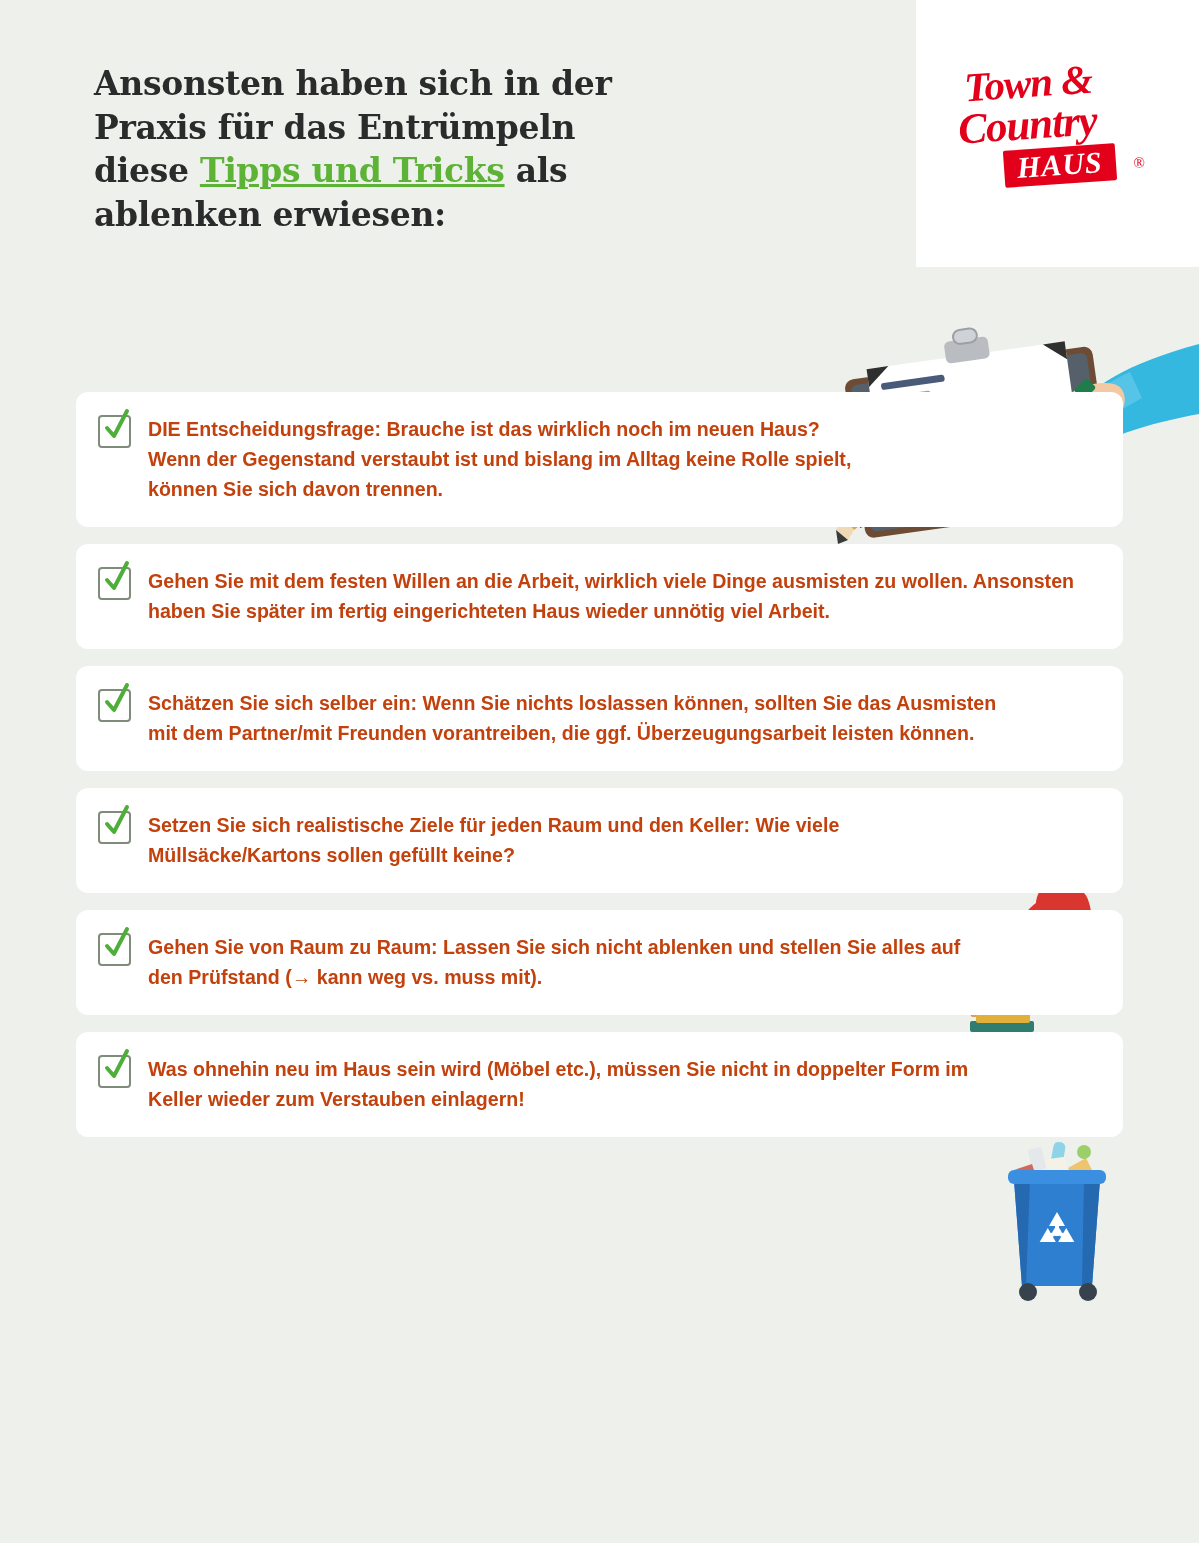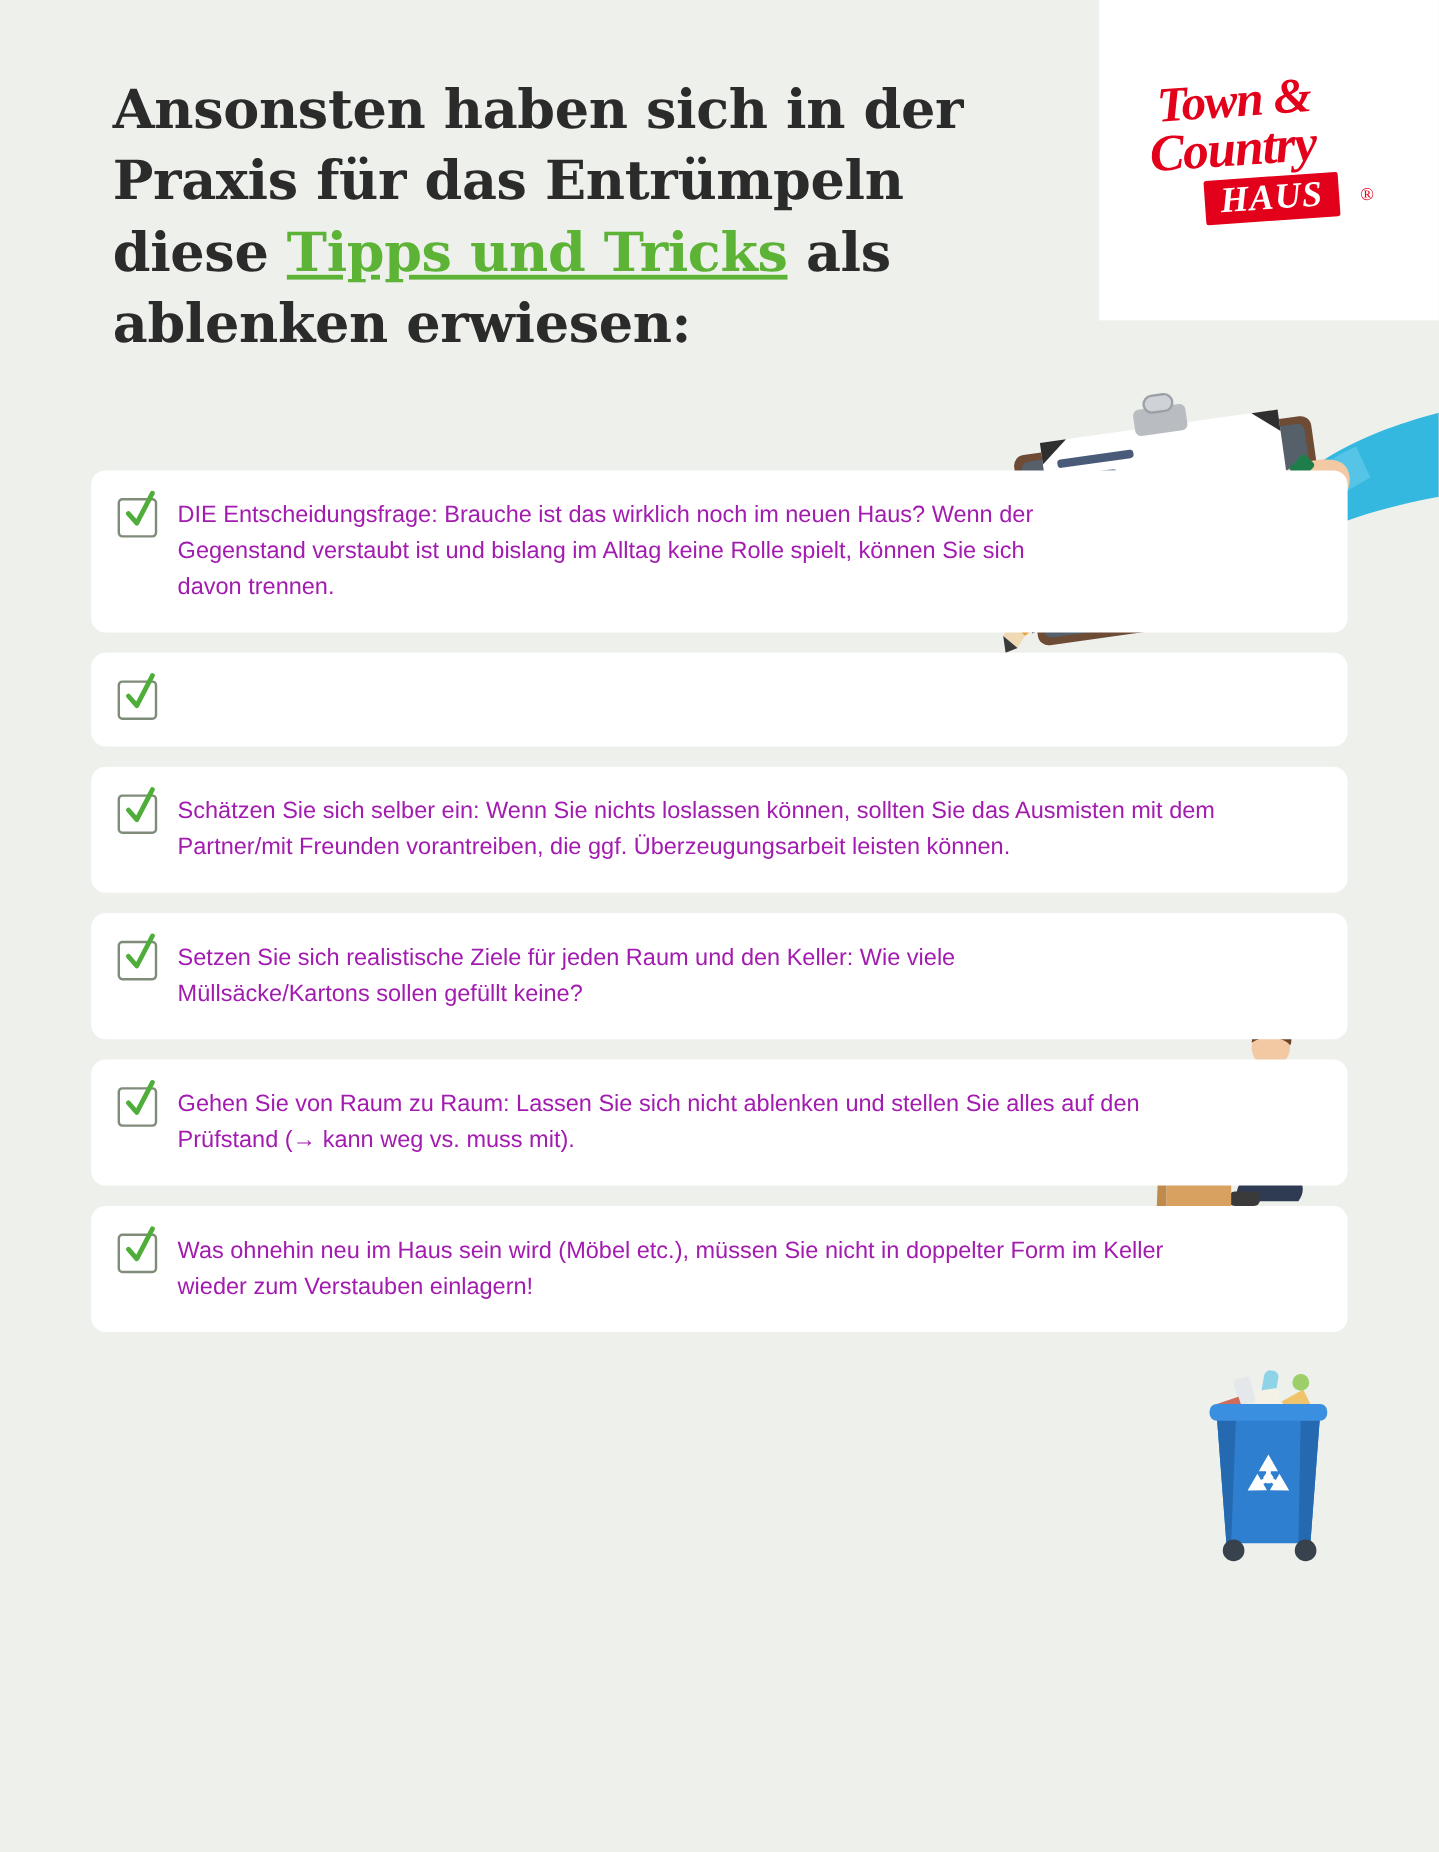--- a/index.html
+++ b/index.html
@@ -82,21 +82,21 @@
   }
 
   
   .headline {
     position: absolute;
     top: 62px;
     left: 94px;
     width: 800px;
     font-family: "DejaVu Serif", serif;
     font-weight: bold;
-    font-size: 45px;
+    font-size: 33px;
     line-height: 1.32;
     color: #2b2b2b;
     letter-spacing: -0.3px;
   }
   .headline .hl-green { color: #5cb335; text-decoration: underline; }
 
   
   .illus { position: absolute; }
 
   
@@ -115,23 +115,23 @@
     background: #ffffff;
     border-radius: 12px;
     display: flex;
     align-items: flex-start;
     padding: 22px 24px 22px 22px;
     margin-bottom: 17px;
     position: relative;
   }
   .card-text {
     font-size: 19.6px;
-    font-weight: normal;
+    font-weight: bold;
     line-height: 1.53;
-    color: #a21caf;
+    color: #c2410c;
     padding-left: 17px;
     padding-top: 1px;
   }
 
   
   .checkbox {
     flex: 0 0 auto;
     width: 33px;
     height: 33px;
     border: 2px solid #7f8c7a;
@@ -305,20 +305,21 @@
     </div>
     <div class="card-text" style="width:735px">DIE Entscheidungsfrage: Brauche ist das wirklich noch im neuen Haus? Wenn der Gegenstand verstaubt ist und bislang im Alltag keine Rolle spielt, können Sie sich davon trennen.</div>
   </div>
 
   <div class="card w-full">
     <div class="checkbox">
       <svg width="26" height="34" viewBox="0 0 26 34">
           <polyline points="3,20 10,28 23,3" fill="none" stroke="#4fae3a" stroke-width="4" stroke-linecap="round" stroke-linejoin="round"></polyline>
         </svg>
     </div>
+    <div class="card-text" style="width:960px">Gehen Sie mit dem festen Willen an die Arbeit, wirklich viele Dinge ausmisten zu wollen. Ansonsten haben Sie später im fertig eingerichteten Haus wieder unnötig viel Arbeit.</div>
   </div>
 
   <div class="card w-full">
     <div class="checkbox">
       <svg width="26" height="34" viewBox="0 0 26 34">
           <polyline points="3,20 10,28 23,3" fill="none" stroke="#4fae3a" stroke-width="4" stroke-linecap="round" stroke-linejoin="round"></polyline>
         </svg>
     </div>
     <div class="card-text" style="width:890px">Schätzen Sie sich selber ein: Wenn Sie nichts loslassen können, sollten Sie das Ausmisten mit dem Partner/mit Freunden vorantreiben, die ggf. Überzeugungsarbeit leisten können.</div>
   </div>

